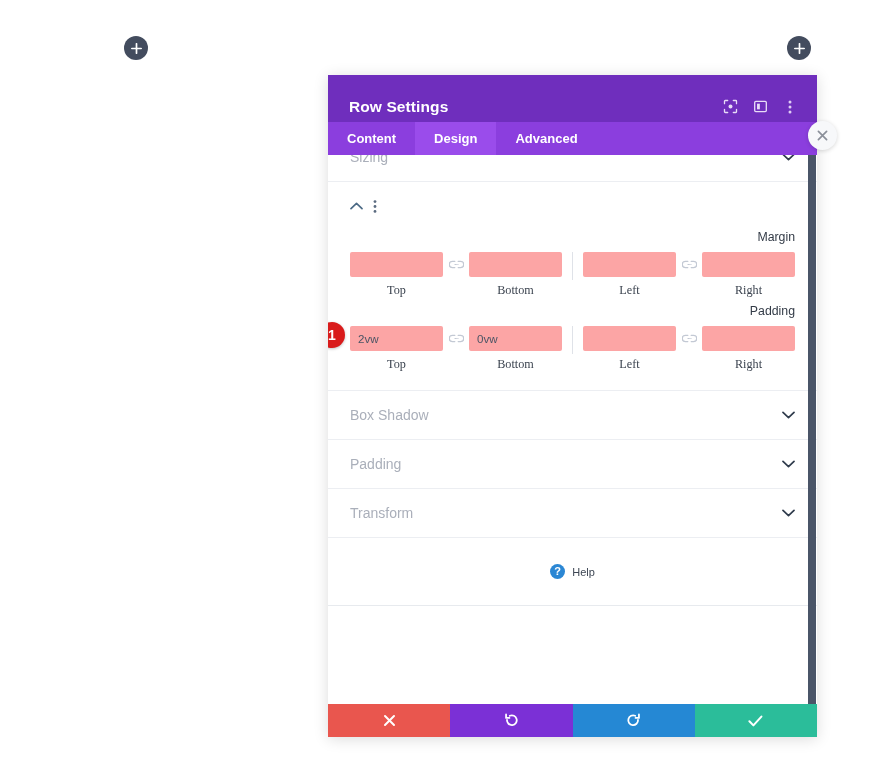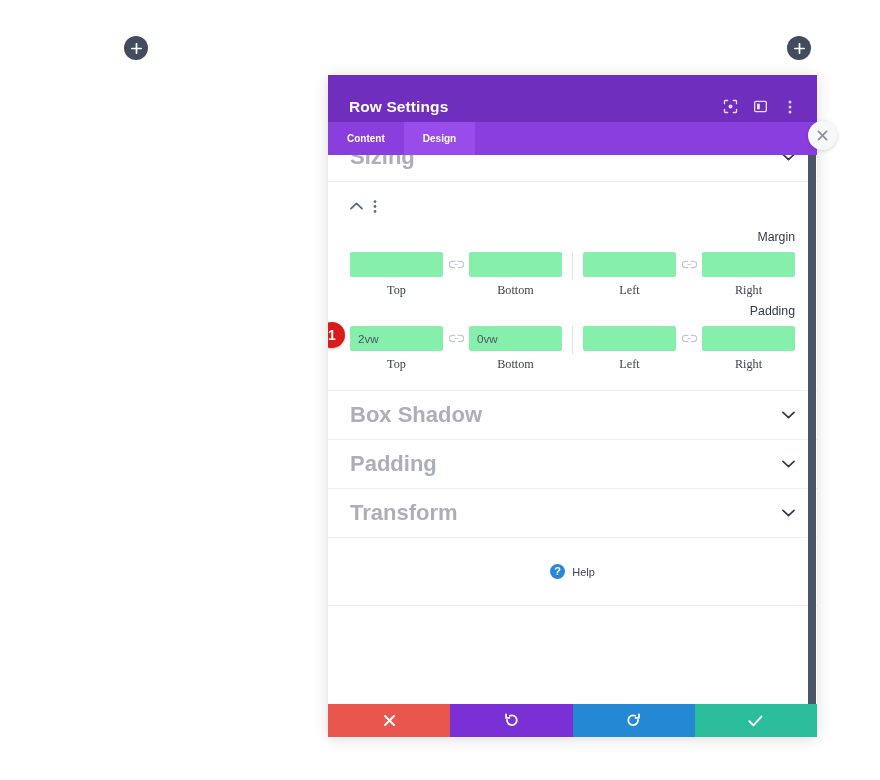--- a/index.html
+++ b/index.html
@@ -98,21 +98,21 @@
     align-items: stretch;
     flex: 0 0 auto;
     position: relative;
     z-index: 4;
   }
   .tab {
     padding: 0 19px;
     display: flex;
     align-items: center;
     color: #ffffff;
-    font-size: 10px;
+    font-size: 13px;
     font-weight: bold;
     cursor: pointer;
     white-space: nowrap;
   }
   .tab.active { background: #9a4ceb; }
 
   
   .modal-body {
     flex: 1 1 auto;
     position: relative;
@@ -151,23 +151,23 @@
     padding: 0 22px;
   }
   .section-head {
     height: 48px;
     display: flex;
     align-items: center;
     cursor: pointer;
   }
   .section-title {
     flex: 1 1 auto;
-    font-size: 22px;
+    font-size: 14px;
     color: #aaafba;
-    font-weight: bold;
+    font-weight: normal;
   }
   .section.open .section-title { color: #5b92b8; }
   .section-ctrl {
     display: flex;
     align-items: center;
     gap: 10px;
     color: #4a5568;
   }
   .chev { color: #2f3b4c; display:flex; }
   .section.open .chev { color:#4c6a85; }
@@ -201,21 +201,21 @@
   }
   .cell {
     flex: 1 1 0;
     display: flex;
     flex-direction: column;
     align-items: center;
   }
   .inp {
     width: 100%;
     height: 25px;
-    background: #86efac;
+    background: #fca5a5;
     border: 0;
     outline: none;
     border-radius: 2px;
     font-size: 11.6px;
     color: #4c5565;
     padding: 0 8px;
     font-family: "Liberation Sans", sans-serif;
   }
   .cell-label {
     font-size: 12.2px;
@@ -363,20 +363,21 @@
           <circle cx="2" cy="3" r="1.5" fill="#e0cdf5"></circle>
           <circle cx="2" cy="8" r="1.5" fill="#e0cdf5"></circle>
           <circle cx="2" cy="13" r="1.5" fill="#e0cdf5"></circle>
         </svg>
       </div>
     </div>
 
     <div class="tab-bar">
       <div class="tab">Content</div>
       <div class="tab active">Design</div>
+      <div class="tab">Advanced</div>
     </div>
 
     <div class="modal-body">
       <div class="scroll-inner">
 
         <div class="section">
           <div class="section-head">
             <div class="section-title">Sizing</div>
             <div class="section-ctrl">
               <span class="chev">

